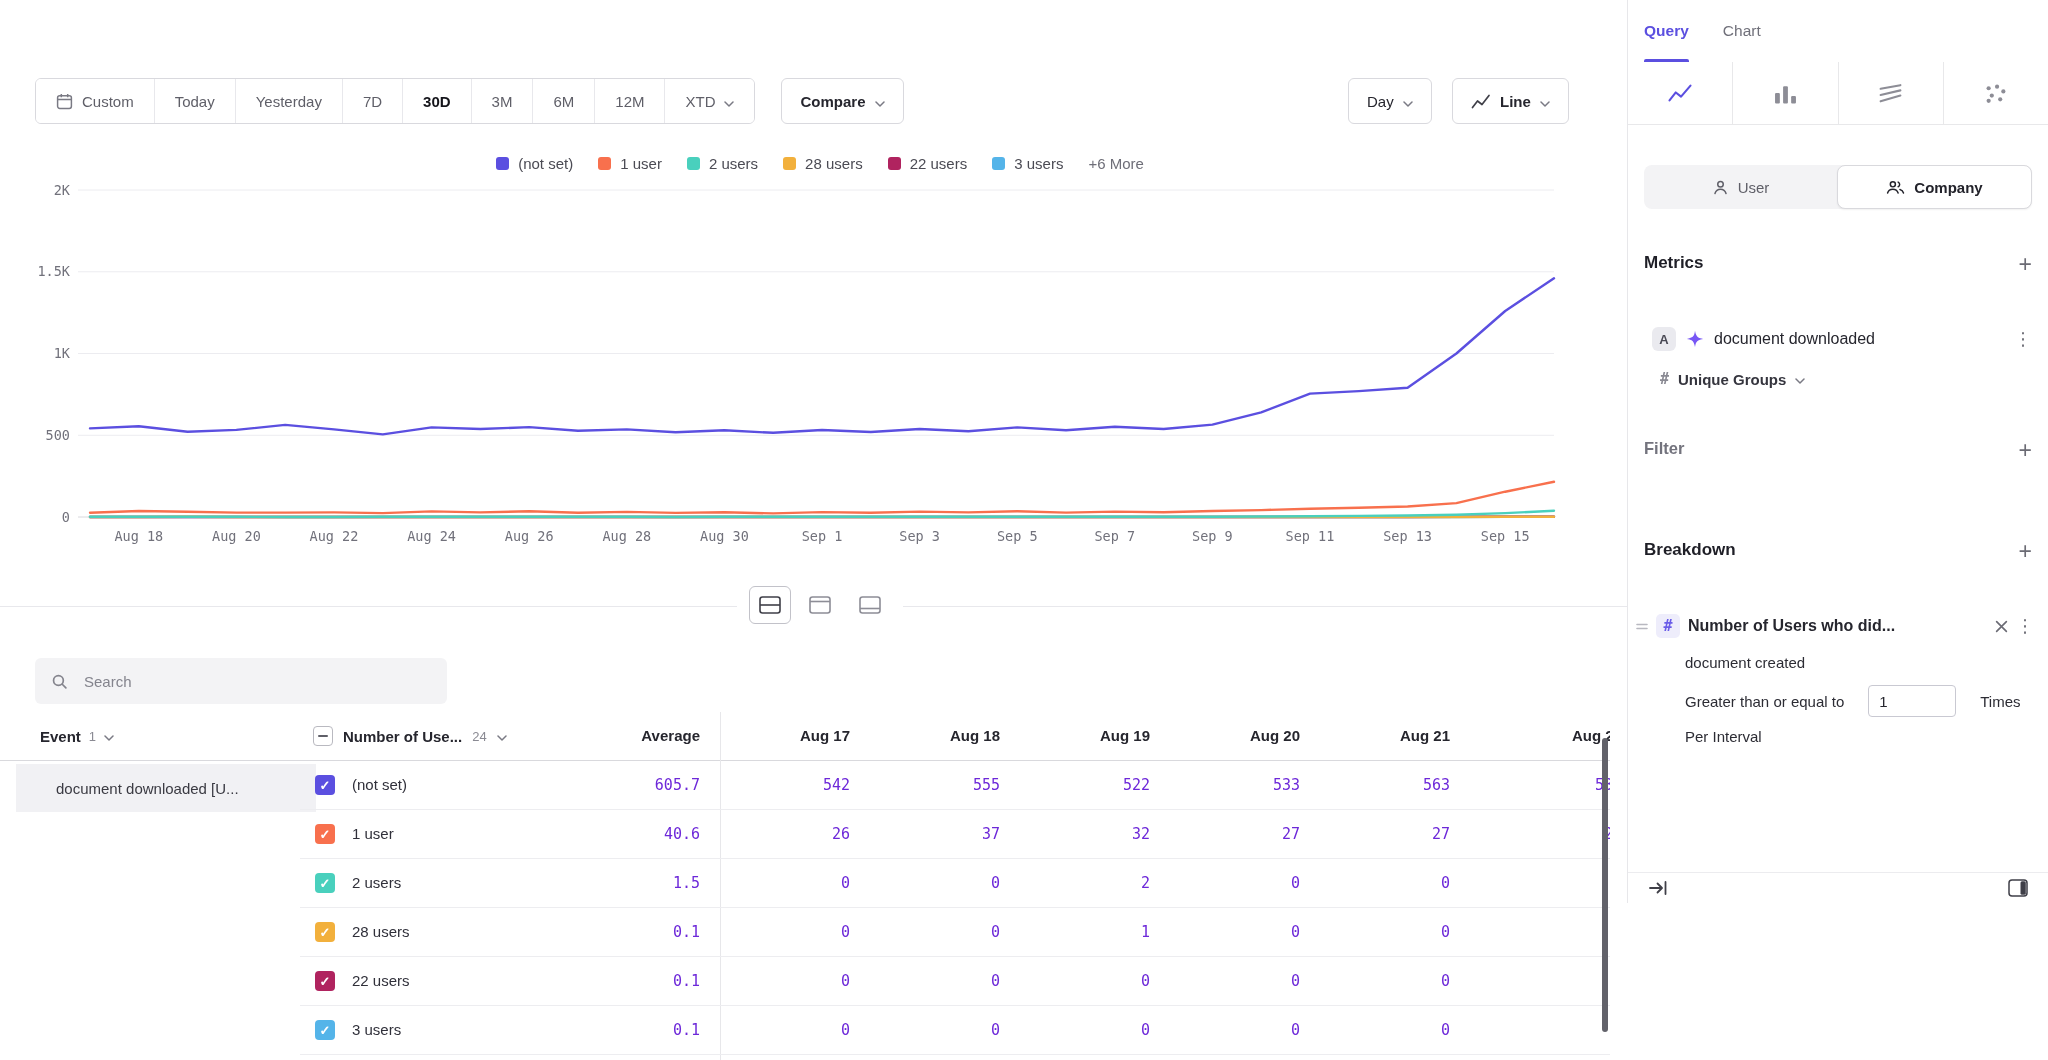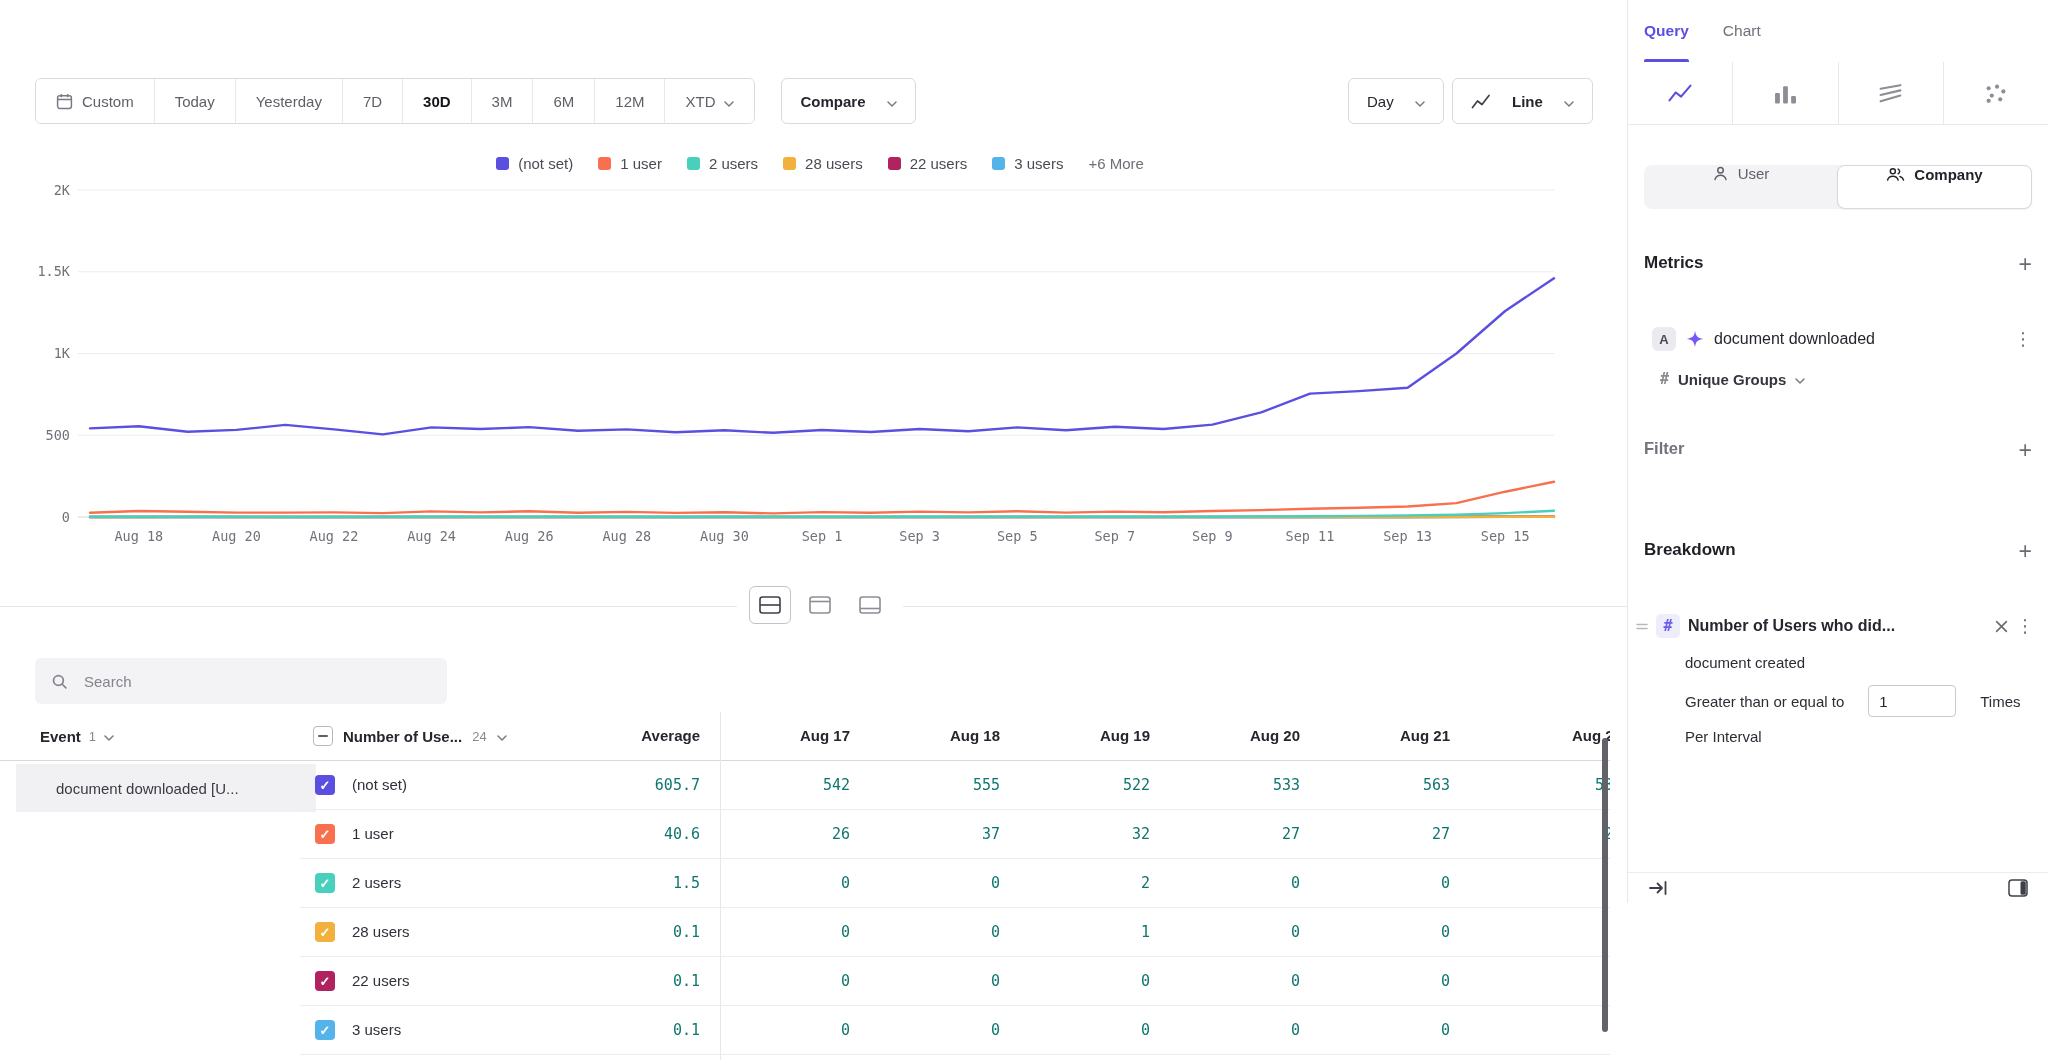--- a/index.html
+++ b/index.html
@@ -5,21 +5,21 @@
   html,body{margin:0;padding:0;background:#fff}
   body{font-family:"Liberation Sans",sans-serif;color:#26262e;-webkit-font-smoothing:antialiased}
   #app{position:relative;width:2048px;height:1060px;overflow:hidden;background:#fff}
 
   
   .toolbar{position:absolute;top:78px;left:35px;display:flex;align-items:center}
   .seg{display:flex;border:1px solid #d9d9de;border-radius:6px;overflow:hidden;background:#fff;height:46px;box-sizing:border-box}
   .sbtn{display:flex;align-items:center;gap:9px;padding:0 20px;font-size:15px;color:#5f5f68;background:#fff;border:none;border-left:1px solid #e8e8ec;cursor:pointer;white-space:nowrap}
   .sbtn:first-child{border-left:none}
   .sbtn.active{color:#15151b;font-weight:700}
-  .btn{display:flex;align-items:center;gap:21px;padding:6px 18px;height:46px;border:1px solid #d9d9de;border-radius:6px;font-size:15px;color:#26262e;background:#fff;box-sizing:border-box;cursor:pointer}
+  .btn{display:flex;align-items:center;gap:9px;padding:6px 18px;height:46px;border:1px solid #d9d9de;border-radius:6px;font-size:15px;color:#26262e;background:#fff;box-sizing:border-box;cursor:pointer}
   .compare{margin-left:26px;font-weight:600}
   .day-btn{position:absolute;left:1348px;top:78px;font-weight:400}
   .line-btn{position:absolute;left:1452px;top:78px;font-weight:600}
   .chev{flex:none;color:#7a7a84}
 
   
   .legend{position:absolute;top:155px;left:20px;width:1600px;display:flex;justify-content:center;align-items:center;gap:25px}
   .lg-item{display:flex;align-items:center;gap:9px;cursor:pointer}
   .sw{width:13px;height:13px;border-radius:3px;flex:none}
   .lg-lab{font-size:15px;color:#4b4b54}
@@ -52,38 +52,38 @@
   .th-dates{position:absolute;left:720px;top:0;width:890px;height:48px;overflow:hidden;display:flex}
   .dh{line-height:48px;text-align:right;font-size:15px;font-weight:700;color:#26262e;flex:none}
   .c0{width:130px}.c1{width:150px}.c2{width:150px}.c3{width:150px}.c4{width:150px}.c5{width:172px}
   .header-rule{position:absolute;top:760px;left:0;width:1610px;height:1px;background:#d9d9dd}
   .col-divider{position:absolute;top:712px;left:720px;width:1px;height:348px;background:#e7e7ea}
   .event-selected{position:absolute;top:764px;left:16px;width:300px;height:48px;background:#f1f1f4;display:flex;align-items:center;padding-left:40px;box-sizing:border-box;font-size:15px;color:#3a3a42;white-space:nowrap;overflow:hidden;cursor:pointer}
   .rows{position:absolute;top:761px;left:300px;width:1310px}
   .trow{position:relative;height:48px;border-bottom:1px solid #ededf0}
   .cb{position:absolute;left:15px;top:14px;width:20px;height:20px;border-radius:4px;display:flex;align-items:center;justify-content:center;color:#fff;font-size:13px;font-weight:700;cursor:pointer}
   .row-label{position:absolute;left:52px;top:0;line-height:48px;font-size:15px;color:#30303a;white-space:nowrap}
-  .num{font-family:"DejaVu Sans Mono",monospace;font-size:15px;color:#0f766e}
+  .num{font-family:"DejaVu Sans Mono",monospace;font-size:15px;color:#6d28d9}
   .avg{position:absolute;left:250px;top:0;width:150px;line-height:48px;text-align:right}
   .row-dates{position:absolute;left:420px;top:0;width:890px;height:48px;overflow:hidden;display:flex}
   .dc{line-height:48px;text-align:right;flex:none}
   .tscroll{position:absolute;left:1602px;top:738px;width:6px;height:294px;background:#62626a;border-radius:3px;cursor:pointer}
 
   
   .panel{position:absolute;top:0;left:1627px;width:421px;height:903px;border-left:1px solid #e7e7ea;background:#fff;box-sizing:border-box}
   .ptabs{display:flex;gap:34px;padding-left:16px;height:62px;align-items:stretch}
   .ptab{font-size:15.5px;color:#70707a;position:relative;display:flex;align-items:center;cursor:pointer}
   .ptab.active{color:#5b4fe0;font-weight:700}
   .ptab.active::after{content:"";position:absolute;left:0;right:0;bottom:0;height:3px;background:#5b4fe0;border-radius:2px 2px 0 0}
   .ctypes{display:flex;height:62px;border-bottom:1px solid #e8e8ea}
   .ctype{flex:1;display:flex;align-items:center;justify-content:center;color:#8d8d96;border-left:1px solid #e8e8ea;cursor:pointer}
   .ctype:first-child{border-left:none}
   .ctype.active{color:#5b4fe0}
   .scope{margin:40px 16px 0;display:flex;background:#f3f3f5;border-radius:8px;height:44px}
-  .scope-seg{flex:1;display:flex;justify-content:center;gap:9px;font-size:15px;color:#5f5f68;border-radius:8px;box-sizing:border-box;cursor:pointer}
+  .scope-seg{flex:1;display:flex;align-items:center;justify-content:center;gap:9px;font-size:15px;color:#5f5f68;border-radius:8px;box-sizing:border-box;cursor:pointer}
   .scope-seg.active{background:#fff;border:1px solid #d9d9dd;color:#23232b;font-weight:600;box-shadow:0 1px 2px rgba(0,0,0,.06)}
   .sec-head{display:flex;align-items:flex-start;justify-content:space-between;padding:0 16px;height:48px;font-size:17px;font-weight:700;color:#1f1f27}
   .sec-head.metrics{margin-top:44px}
   .sec-head.filter{margin-top:44px;color:#73737d;font-size:16.5px}
   .sec-head.breakdown{margin-top:53px}
   .plus{color:#6b6b74;font-size:23px;font-weight:400;line-height:1;cursor:pointer}
   .metric-row{display:flex;align-items:center;gap:10px;padding:0 16px 0 24px;height:44px;margin-top:16px}
   .abadge{width:24px;height:24px;border-radius:6px;background:#eaeaef;color:#4a4a55;font-size:13px;font-weight:700;display:flex;align-items:center;justify-content:center;flex:none}
   .spark{color:#7857f5;display:flex;flex:none}
   .metric-name{font-size:16px;color:#26262e;flex:1;white-space:nowrap;overflow:hidden}

